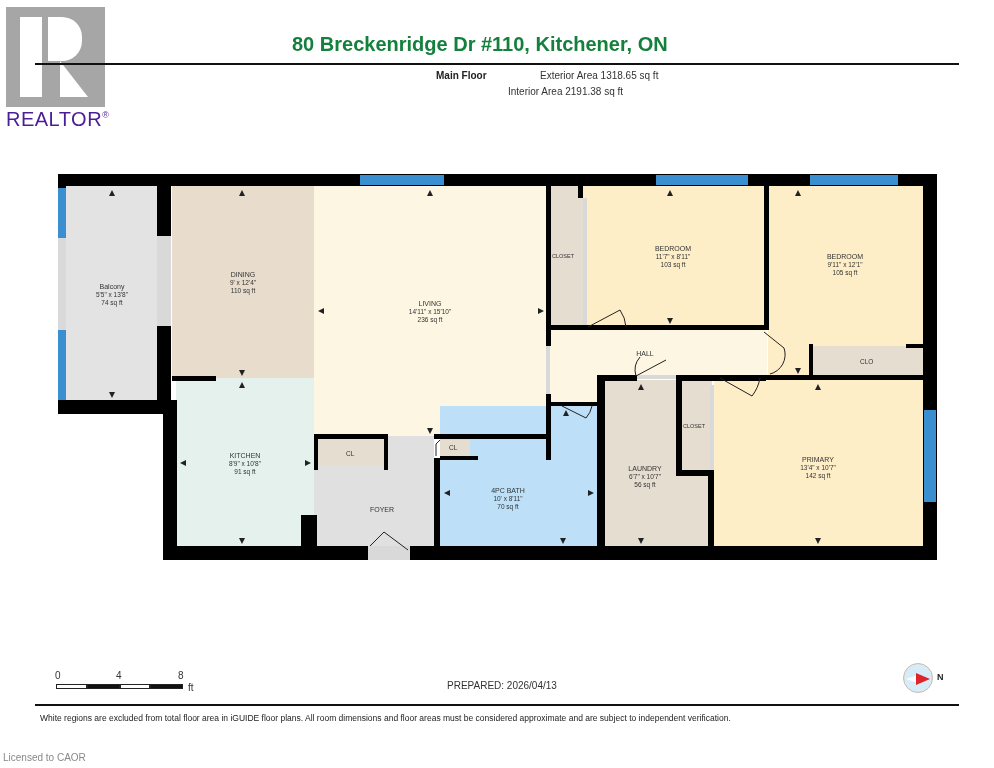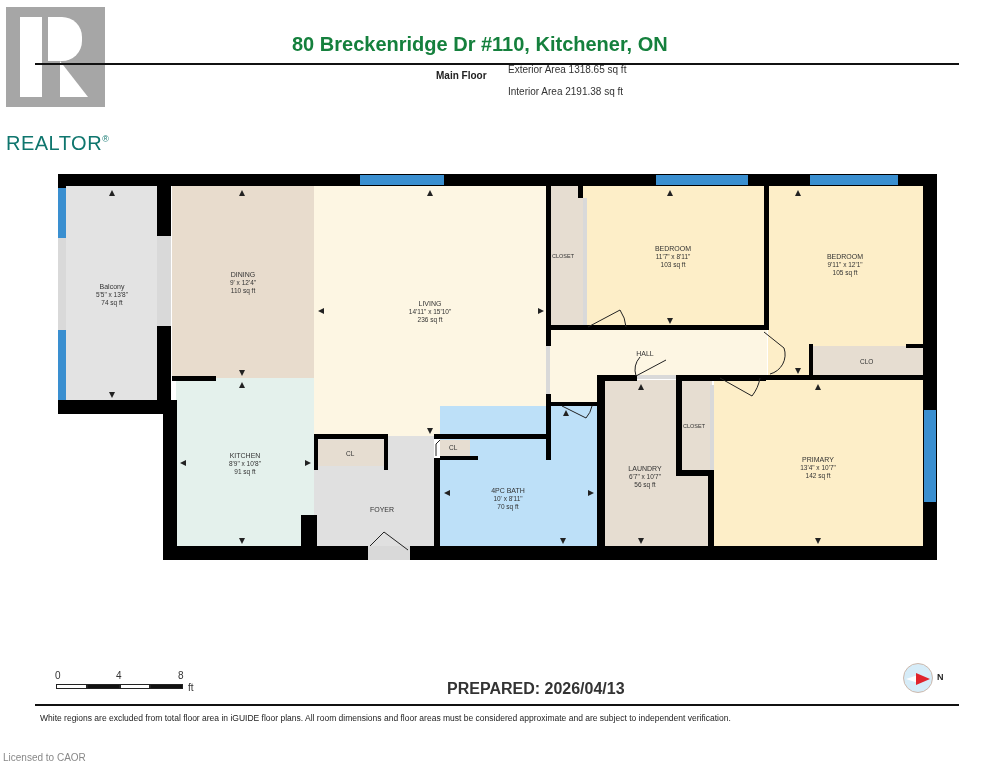--- a/index.html
+++ b/index.html
@@ -3,21 +3,21 @@
 <meta charset="utf-8">
 <style>
   html, body { margin:0; padding:0; }
   body { width:994px; height:768px; background:#ffffff; position:relative; overflow:hidden; font-family:"Liberation Sans", sans-serif; color:#111; }
   .abs { position:absolute; }
   
   .logo-box { left:6px; top:7px; width:99px; height:100px; background:#a6a6a6; }
   .logo-r-stem { left:20px; top:17px; width:22px; height:80px; background:#fff; }
   .logo-r-bowl { left:48px; top:17px; width:34px; height:44px; background:#fff; border-radius:0 20px 20px 0; }
   .logo-r-leg { left:60px; top:61px; width:0; height:0; border-left:0 solid transparent; border-bottom:36px solid #fff; border-right:28px solid transparent; }
-  .logo-text { left:6px; top:108px; font-size:20px; color:#0f766e; letter-spacing:0.5px;margin-top:24px; }
+  .logo-text { left:6px; top:108px; font-size:20px; color:#4c1d95; letter-spacing:0.5px; }
   .logo-text sup { font-size:9px; }
   .title-inner { position:absolute; left:292px; top:33px; font-size:20px; font-weight:bold; color:#15803d; white-space:nowrap; }
   .rule-top { left:35px; top:63px; width:924px; height:2px; background:#111; }
   .floor-label { left:436px; top:70px; font-size:10px; font-weight:bold; color:#222; }
   .area-line { left:508px; font-size:10px; color:#333; }
   
   .wall { background:#000; position:absolute; }
   .room { position:absolute; box-sizing:border-box; }
   .rlabel { position:absolute; text-align:center; font-size:6.5px; color:#333; line-height:8px; white-space:nowrap; transform:translateX(-50%); }
   .rlabel .nm { font-size:7px; }
@@ -26,42 +26,42 @@
   .win-v { position:absolute; background:#3a8fd0; }
   .door-gap { position:absolute; background:#d9d9d9; }
   .arrow { position:absolute; width:0; height:0; }
   .arr-up { border-left:3px solid transparent; border-right:3px solid transparent; border-bottom:6px solid #222; }
   .arr-down { border-left:3px solid transparent; border-right:3px solid transparent; border-top:6px solid #222; }
   .arr-left { border-top:3px solid transparent; border-bottom:3px solid transparent; border-right:6px solid #222; }
   .arr-right { border-top:3px solid transparent; border-bottom:3px solid transparent; border-left:6px solid #222; }
   
   .scale-num { position:absolute; font-size:10px; color:#333; }
   .scale-seg { position:absolute; height:5px; top:684px; box-sizing:border-box; border:1px solid #222; }
-  .prepared { left:447px; top:680px; font-size:16px; color:#333;font-weight:bold; }
+  .prepared { left:447px; top:680px; font-size:10px; color:#333; }
   .compass { left:903px; top:663px; width:30px; height:30px; border-radius:50%; border:1px solid #cdb9ad; background:#d6ecf8; box-sizing:border-box; }
   .compass-red { position:absolute; left:12px; top:9px; width:0; height:0; border-top:6px solid transparent; border-bottom:6px solid transparent; border-left:14px solid #e0242c; }
   .compass-white { position:absolute; left:2px; top:11px; width:0; height:0; border-top:4px solid transparent; border-bottom:4px solid transparent; border-right:12px solid #fff; }
   .compass-n { left:937px; top:672px; font-size:9px; font-weight:bold; color:#222; }
   .rule-bottom { left:35px; top:704px; width:924px; height:2px; background:#111; }
   .disclaimer { left:40px; top:713px; font-size:8.5px; color:#222; white-space:nowrap; }
   .licensed { left:3px; top:752px; font-size:10px; color:#888; }
 </style>
 </head>
 <body>
 
 <div class="abs logo-box"></div>
 <div class="abs logo-r-stem"></div>
 <div class="abs logo-r-bowl"></div>
 <div class="abs logo-r-leg"></div>
 <div class="abs logo-text"><span>REALTOR</span><sup>®</sup></div>
 
 <div class="title-inner">80 Breckenridge Dr #110, Kitchener, ON</div>
 <div class="abs rule-top"></div>
 <div class="abs floor-label">Main Floor</div>
-<div class="abs area-line" style="top:64px;">Exterior Area 1318.65 sq ft</div>
+<div class="abs area-line" style="top:70px;margin-left:32px;">Exterior Area 1318.65 sq ft</div>
 <div class="abs area-line" style="top:86px;">Interior Area 2191.38 sq ft</div>
 
 <div>
 
   <div class="room" style="left:65px;top:186px;width:92px;height:214px;background:#e3e3e3;"></div>
   <div class="room" style="left:172px;top:186px;width:142px;height:192px;background:#e8dccd;"></div>
   <div class="room" style="left:314px;top:186px;width:233px;height:250px;background:#fdf6e3;"></div>
   <div class="room" style="left:176px;top:378px;width:138px;height:168px;background:#e4f1ec;"></div>
   <div class="room" style="left:314px;top:436px;width:120px;height:110px;background:#e0e0e0;"></div>
   <div class="room" style="left:440px;top:406px;width:157px;height:140px;background:#bde0f8;"></div>

